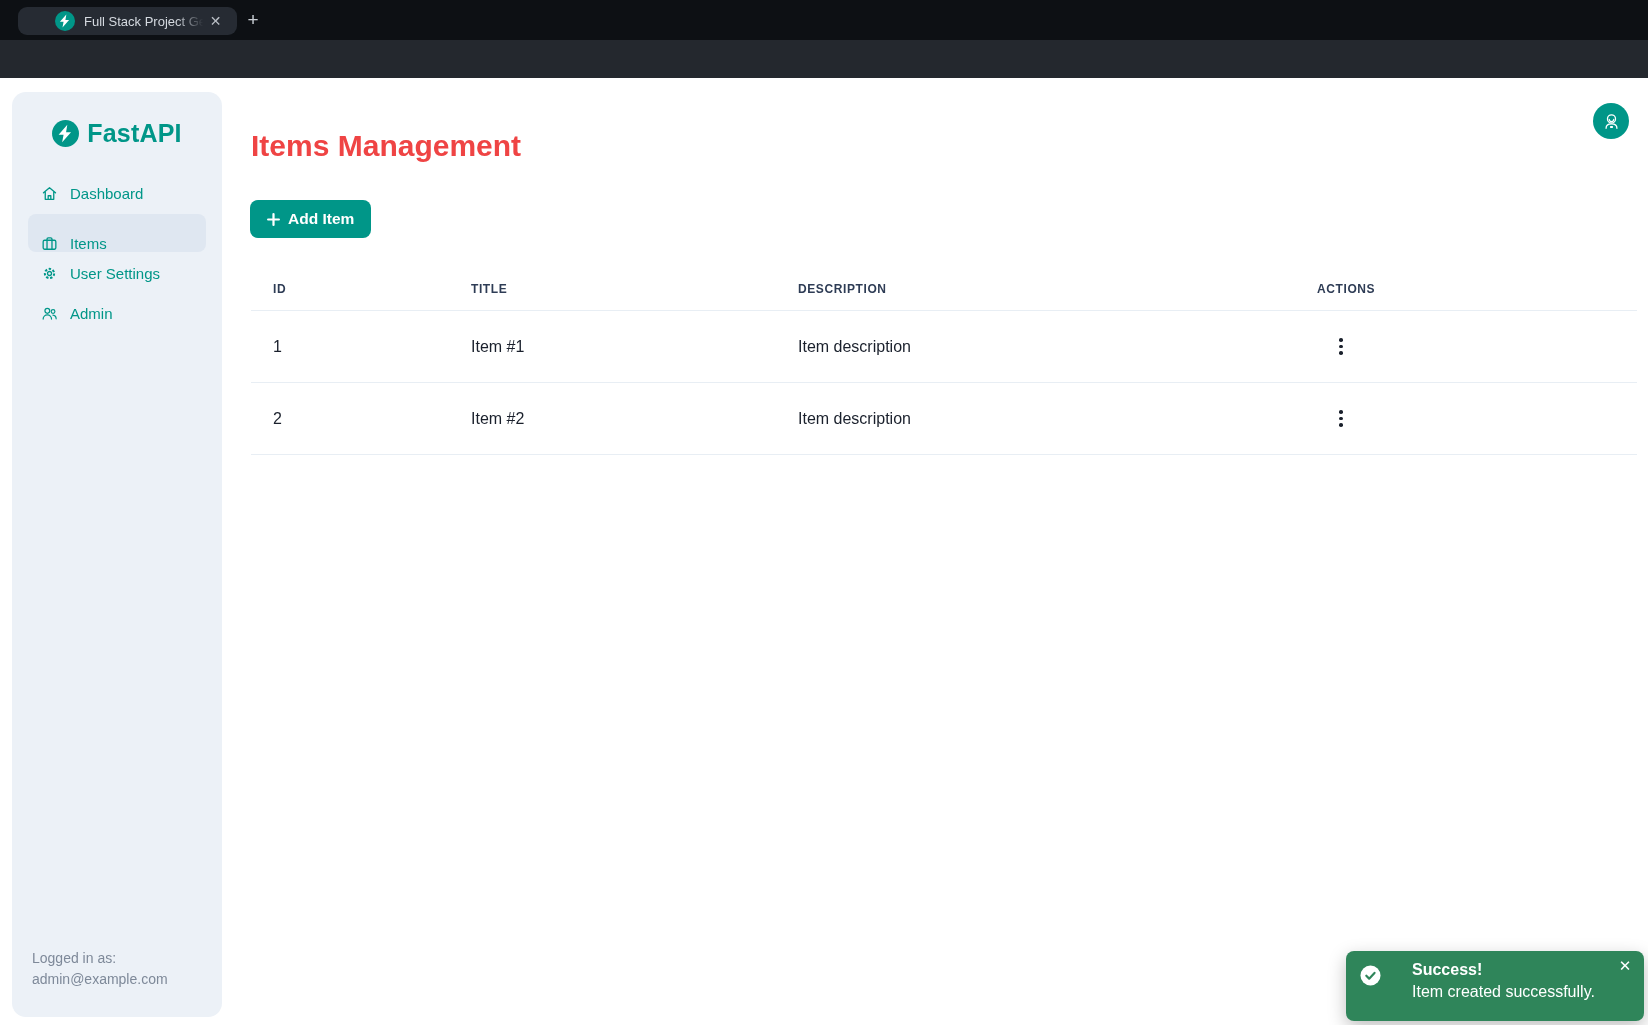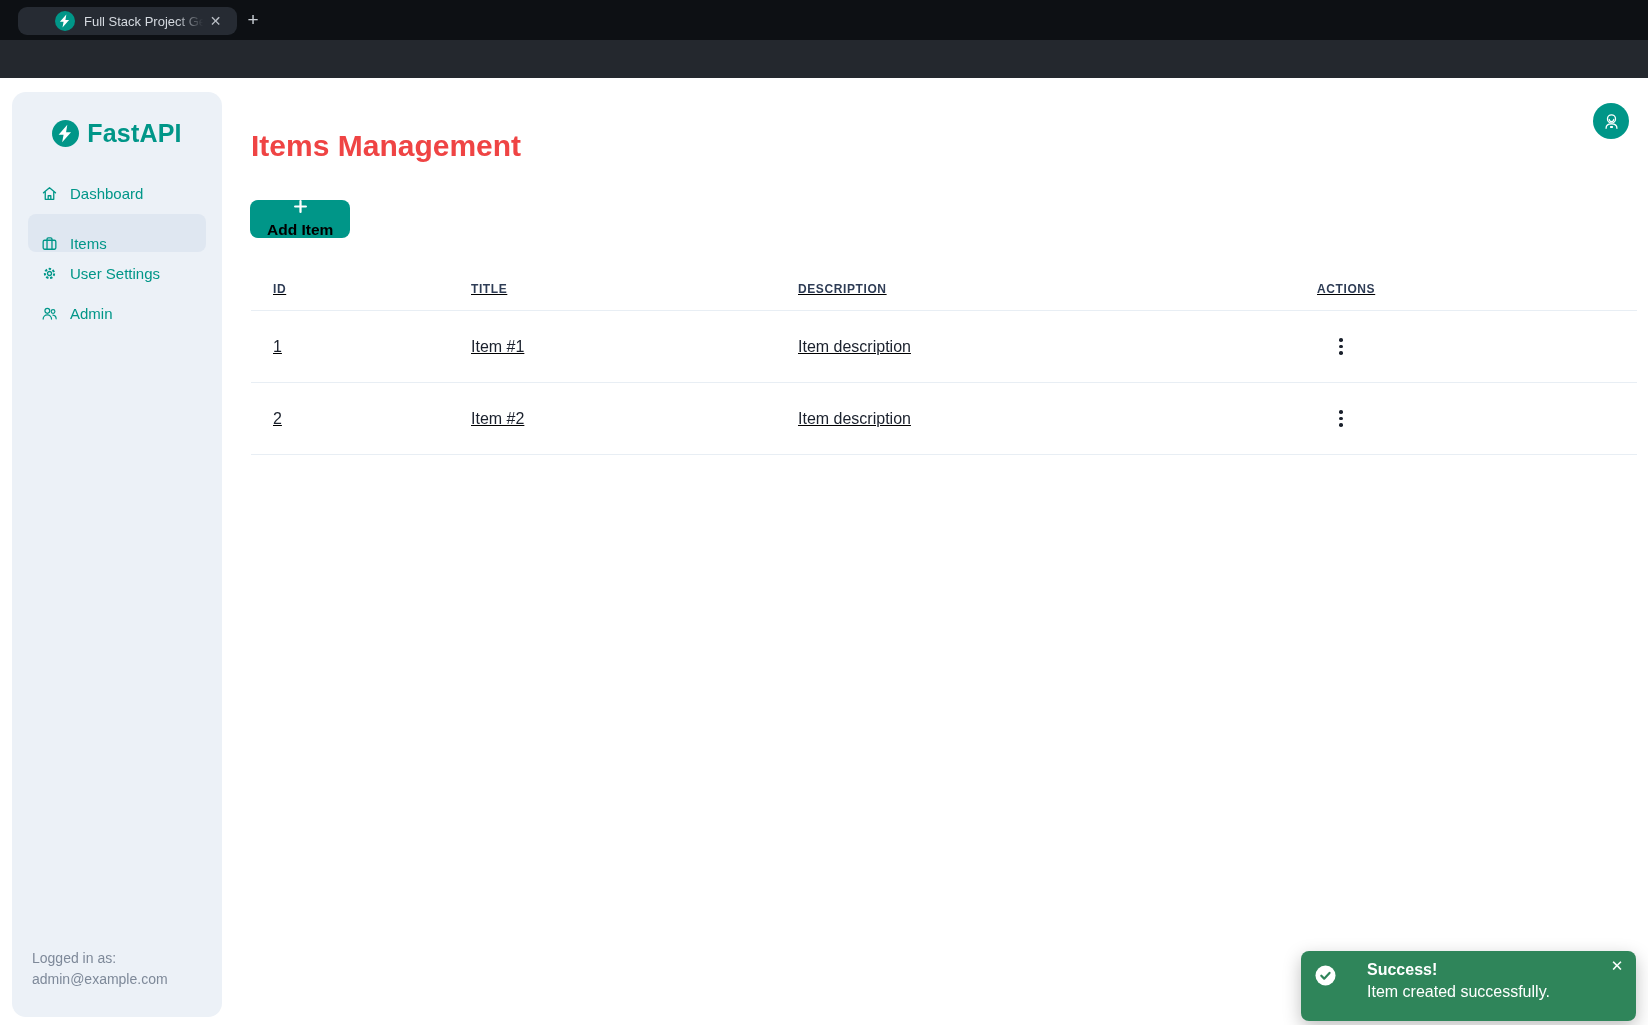--- a/index.html
+++ b/index.html
@@ -48,37 +48,37 @@
   .nav-item.active { background:#DFE7F1;align-items:flex-end; }
   .side-footer { position:absolute; left:20px; bottom:27px; font-size:14px; line-height:21px; color:#7E8999; }
 
   .avatar-btn { position:absolute; left:1593px; top:25px; width:36px; height:36px; border-radius:50%;
                 background:var(--accent); display:flex; align-items:center; justify-content:center;
                 border:none; cursor:pointer; }
 
   .page-title { position:absolute; left:251px; top:51px; font-size:30px; font-weight:bold; color:#ef4444; }
 
   .add-btn { position:absolute; left:250px; top:122px; height:38px; padding:0 17px; border:none; border-radius:8px;
-             background:var(--accent); color:#000000; font-family:"Liberation Sans",sans-serif;
-             font-size:15.5px; font-weight:bold; display:flex; align-items:center; gap:8px; cursor:pointer;flex-direction:column; }
-
-  .table { position:absolute; left:251px; top:190px; width:1386px;text-decoration:underline; }
+             background:var(--accent); color:#ffffff; font-family:"Liberation Sans",sans-serif;
+             font-size:15.5px; font-weight:bold; display:flex; align-items:center; gap:8px; cursor:pointer; }
+
+  .table { position:absolute; left:251px; top:190px; width:1386px; }
   .trow { display:grid; grid-template-columns:220px 327px 519px 1fr; align-items:center;
           border-bottom:1px solid #E8EEF4; }
   .thead-row { height:43px; }
   .thead-row .cell { font-size:12px; font-weight:bold; letter-spacing:.6px; color:#2E3C55; }
   .tdata-row { height:72px; }
   .tdata-row .cell { font-size:16px; color:#1A202C; }
   .cell.c1 { padding-left:22px; }
   .cell.c4 { padding-left:12px; }
   .kebab { width:24px; height:30px; border:none; background:transparent; display:flex; flex-direction:column;
            align-items:center; justify-content:center; cursor:pointer; }
   .kebab i { width:3.6px; height:3.6px; border-radius:50%; background:#1A202C; margin:1.4px 0; }
 
-  .toast { position:absolute; right:12px; bottom:4px; width:335px; height:70px; border-radius:8px;
+  .toast { position:absolute; right:4px; bottom:4px; width:298px; height:70px; border-radius:8px;
            background:var(--toast-green); box-shadow:0 6px 18px rgba(0,0,0,.25); color:#fff; }
   .toast-icon { position:absolute; left:14px; top:14px; width:21px; height:21px; }
   .toast-body { position:absolute; left:66px; top:8px; }
   .toast-title { font-size:16px; font-weight:bold; line-height:22px; }
   .toast-msg { font-size:16px; line-height:22px; }
   .toast-close { position:absolute; right:10px; top:6px; width:18px; height:18px; background:transparent;
                  border:none; color:#fff; font-size:15px; line-height:18px; text-align:center; cursor:pointer; }
 
   svg { display:block; }
 </style>

